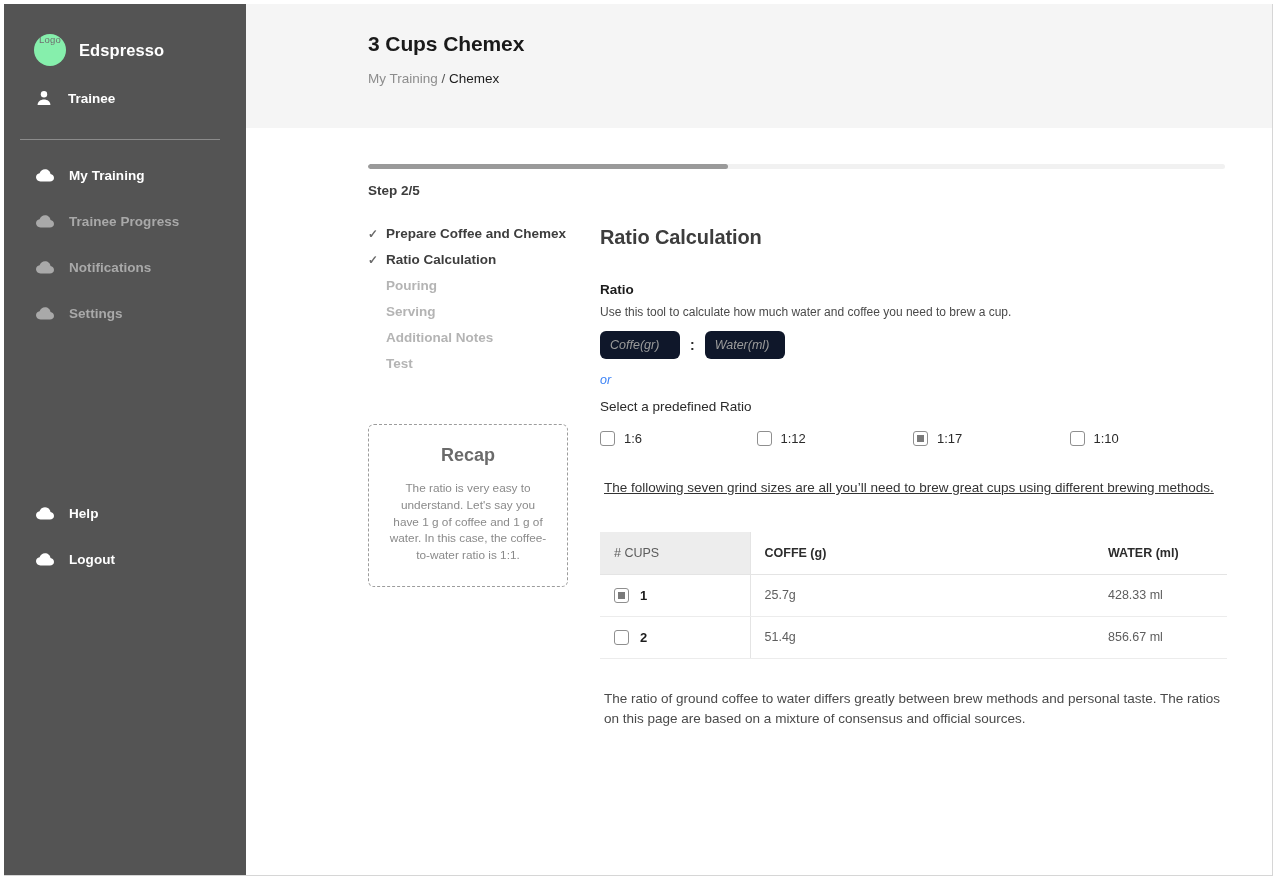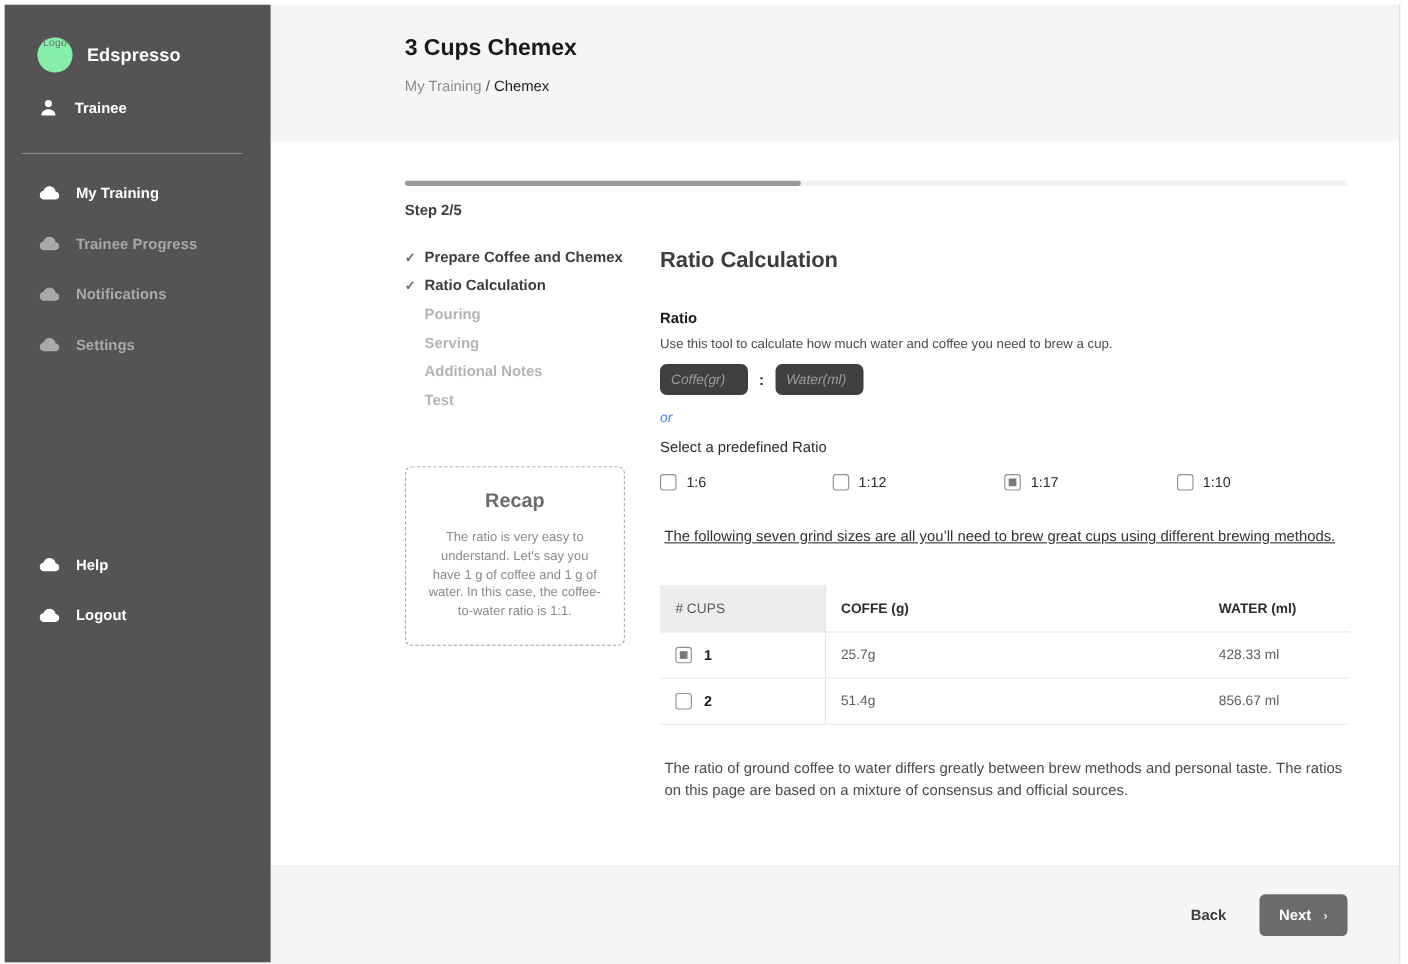--- a/index.html
+++ b/index.html
@@ -183,21 +183,21 @@
     font-size: 13.5px; font-weight: bold; color: #1c1c1c;
     margin-bottom: 8px;
   }
   .field-desc {
     font-size: 12px; color: #4a4a4a;
     margin-bottom: 12px;
   }
   .ratio-inputs { display: flex; align-items: center; gap: 10px; }
   .ratio-input {
     width: 80px; height: 28px;
-    background: #404040;
+    background: #0f172a;
     border: none; border-radius: 6px;
     padding: 0 10px;
     font-family: "Liberation Sans", sans-serif;
     font-size: 12.5px; font-style: italic; color: #8a8a8a;
   }
   .ratio-input::placeholder { color: #9b9b9b; font-style: italic; }
   .colon { font-size: 14px; font-weight: bold; color: #2a2a2a; }
   .or-text {
     margin-top: 14px; font-size: 12.5px; font-style: italic; color: #3b82f6;
   }
@@ -518,23 +518,16 @@
               </tr>
             </tbody>
           </table>
 
           <p class="footnote">The ratio of ground coffee to water differs greatly between brew methods and personal taste. The ratios on this page are based on a mixture of consensus and official sources.</p>
         </div>
 
       </div>
     </div>
 
-    <footer class="footer">
-      <button class="btn-back">Back</button>
-      <button class="btn-next">
-        <span>Next</span>
-        <span class="arrow">›</span>
-      </button>
-    </footer>
 
   </section>
 </div>
 </div>
 
 </body></html>

